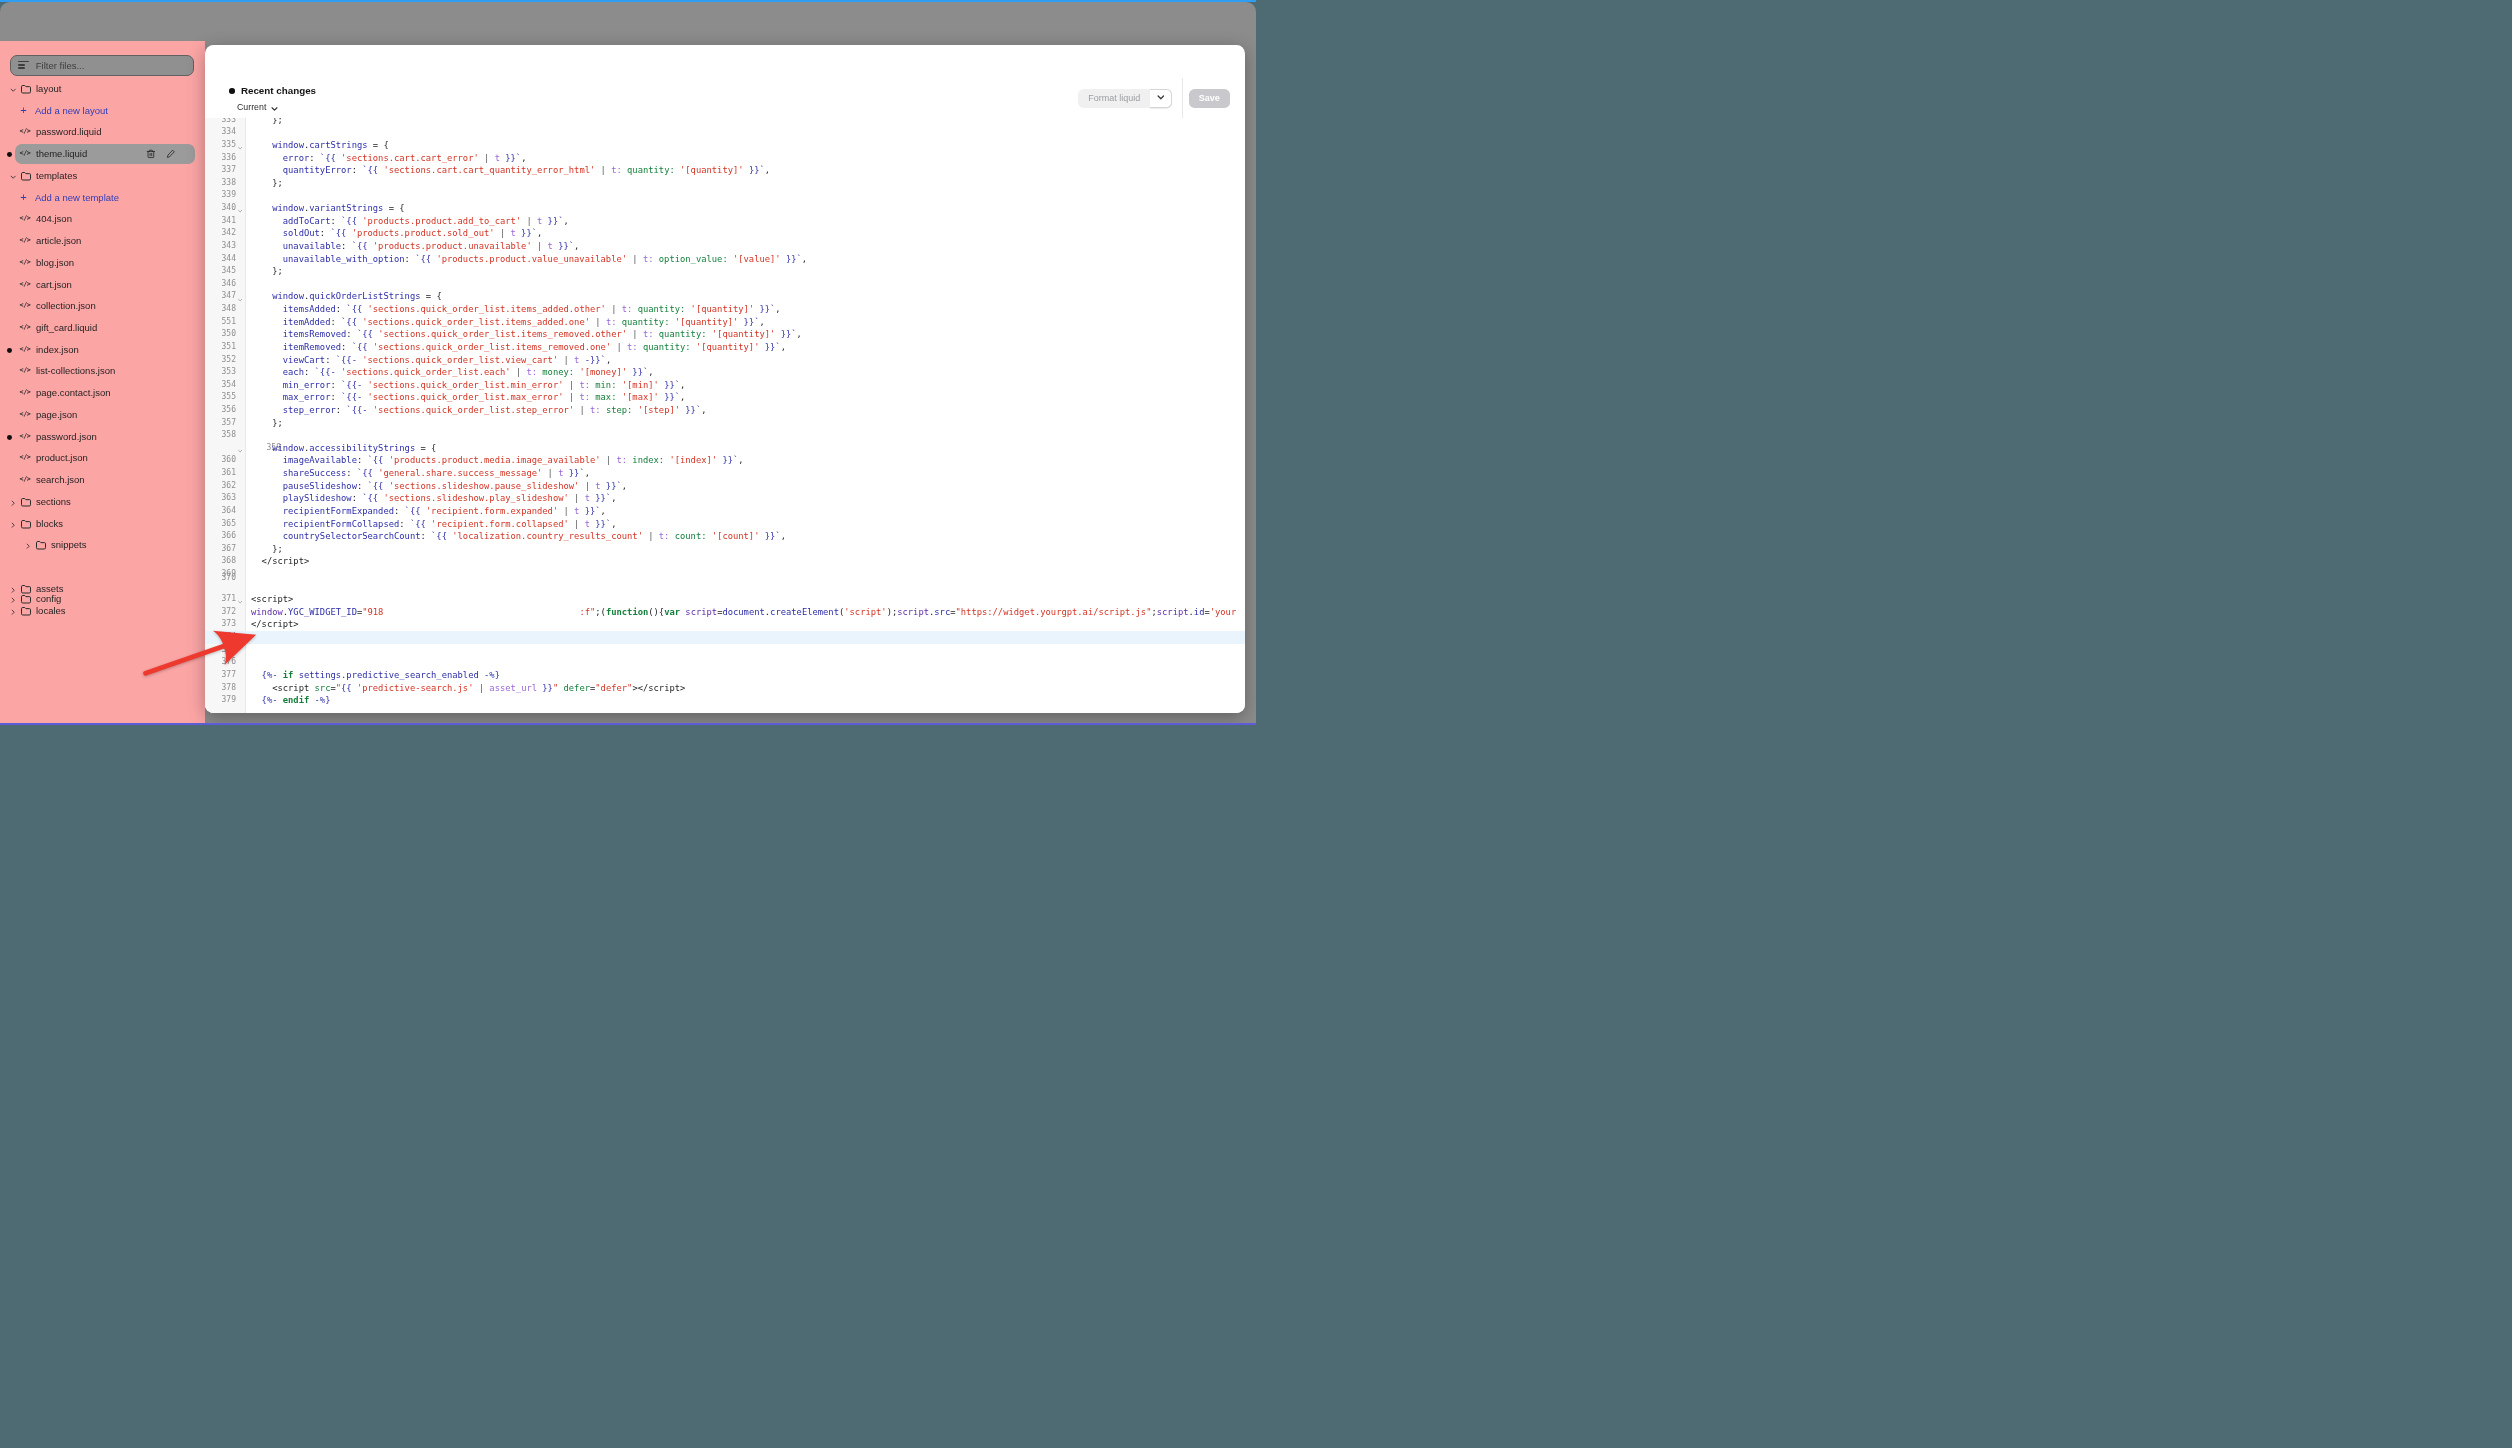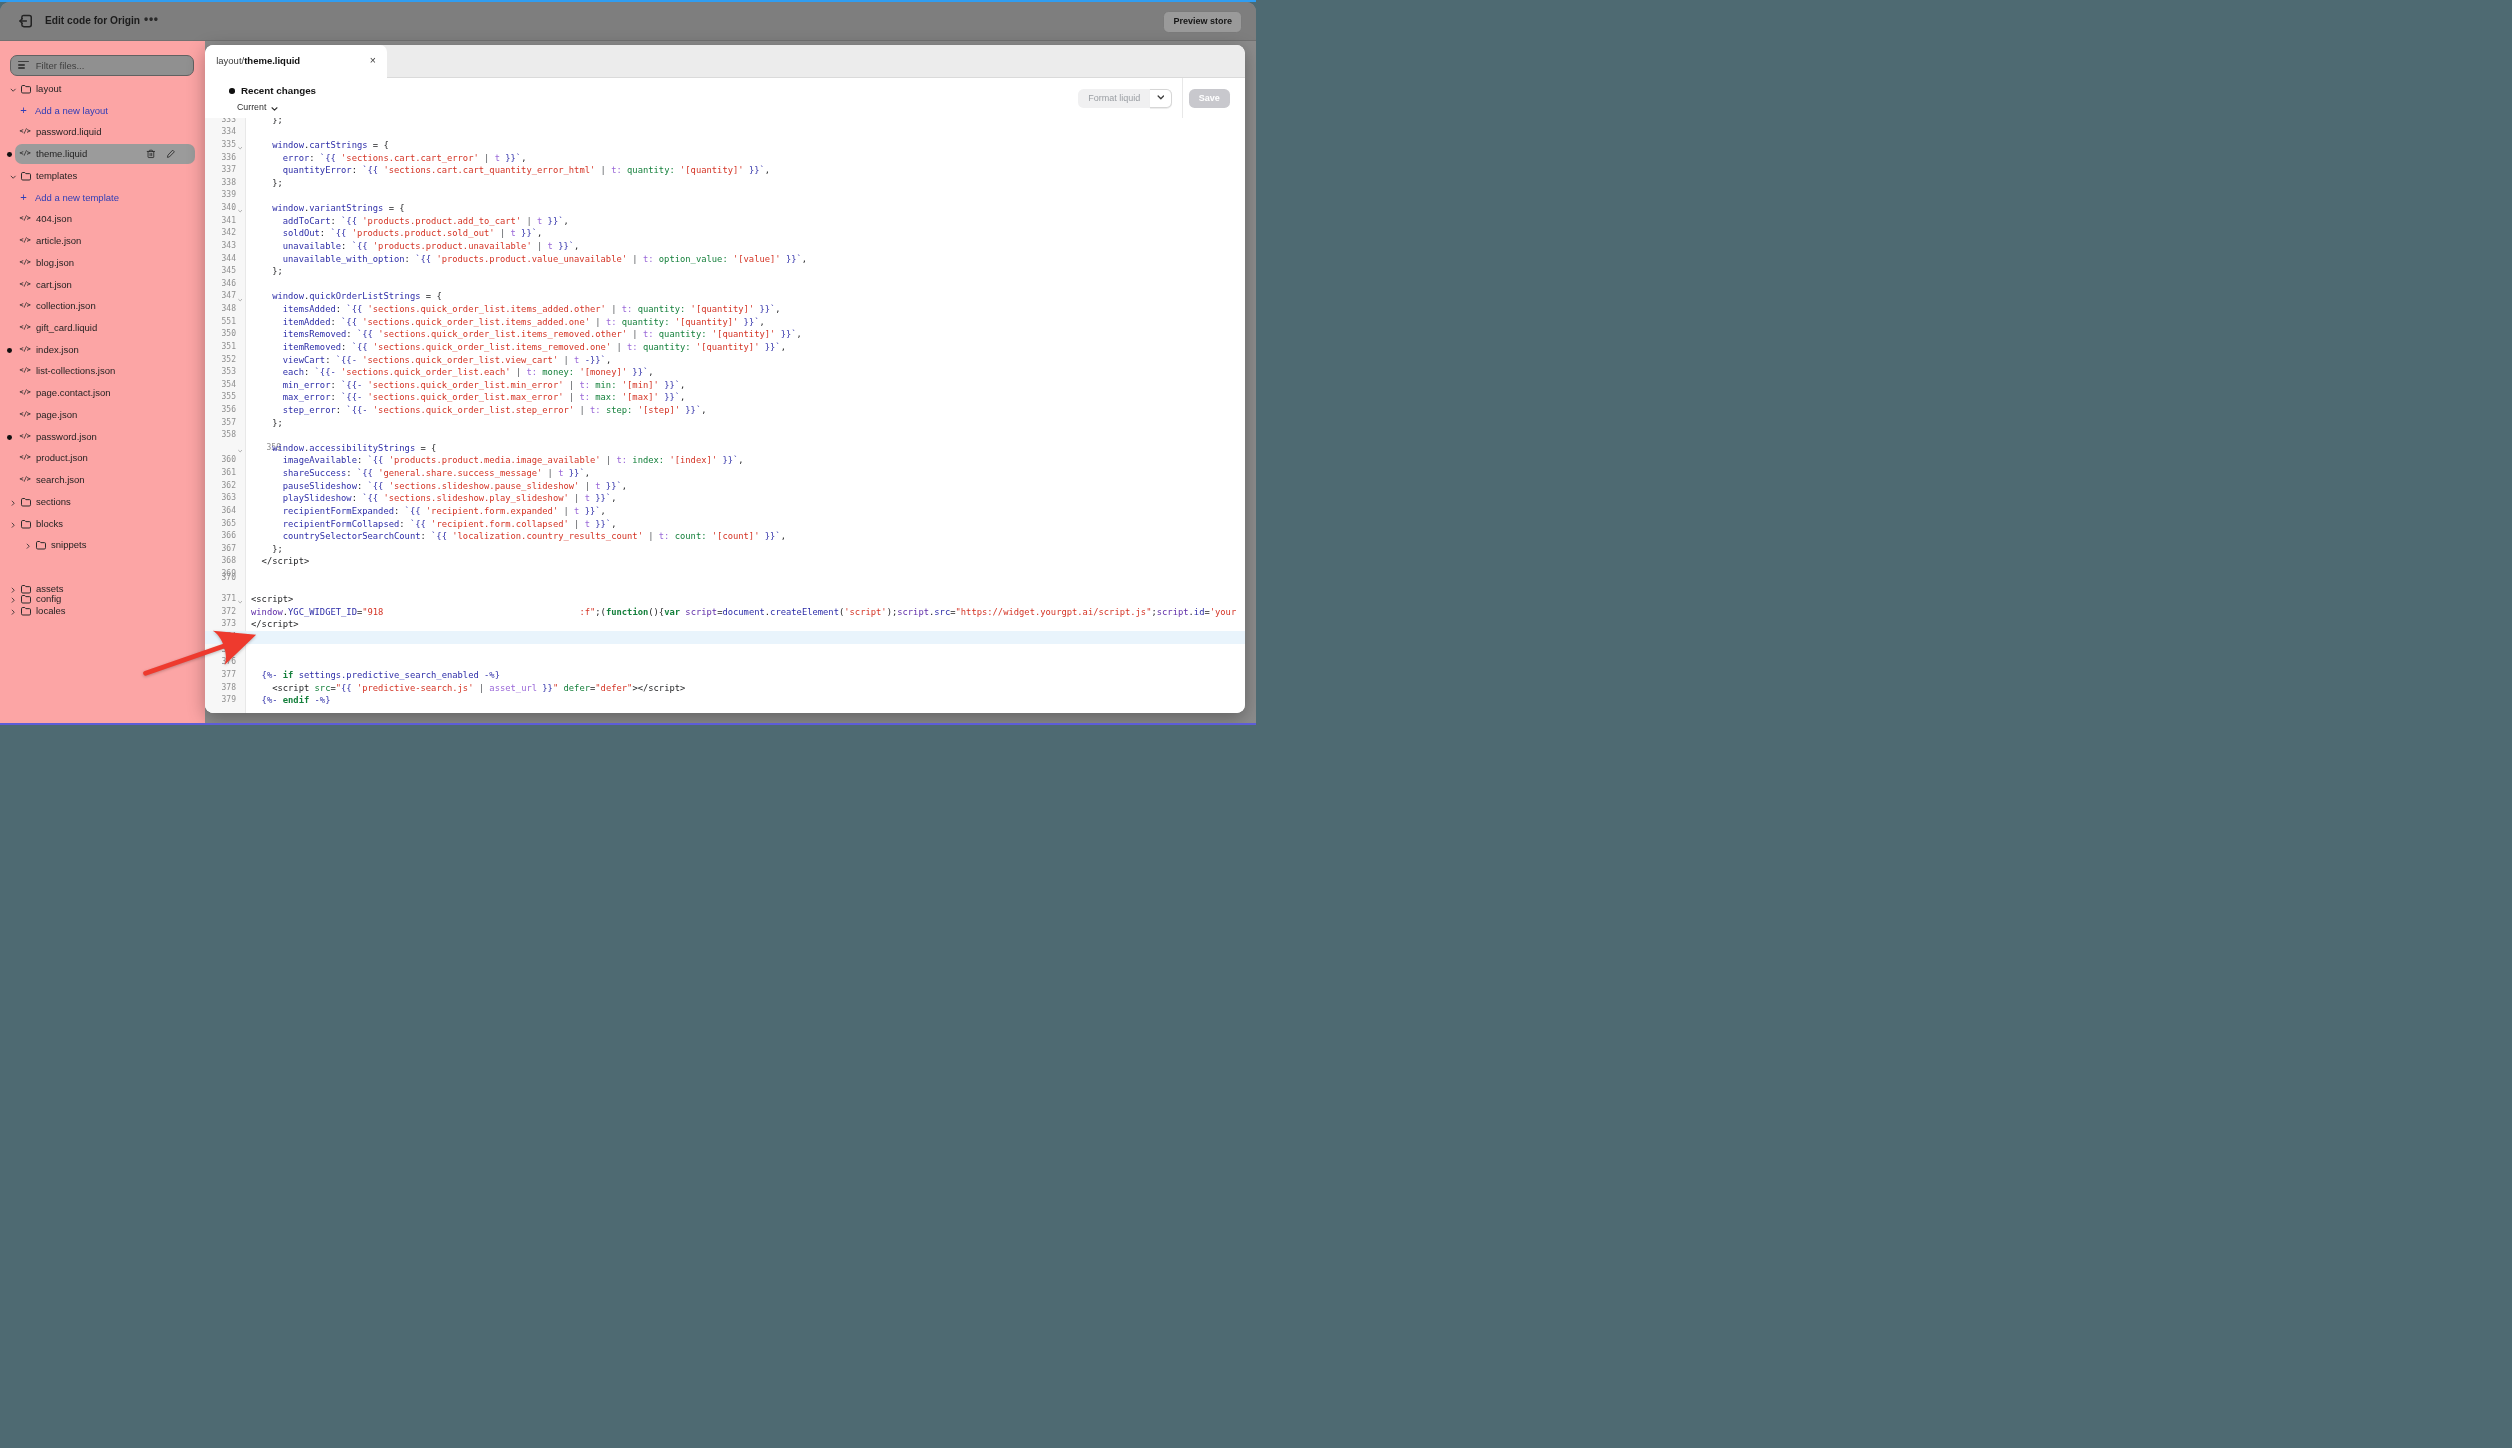--- a/index.html
+++ b/index.html
@@ -87,34 +87,20 @@
   .anno{position:absolute;left:98px;top:617px;width:182px;height:81px;z-index:9;pointer-events:none;
         filter:drop-shadow(0.7px 1.4px 1.4px rgba(0,0,0,0.25));}
 </style>
 </head>
 <body>
 
 <div class="top-accent"></div>
 
 <div class="app">
 
-  <div class="topbar">
-    <div class="exit-btn">
-      <svg width="18" height="18" viewBox="0 0 24 24" fill="none" stroke="#232323" stroke-width="2" stroke-linecap="round" stroke-linejoin="round">
-        <path d="M9.5 4.5h7A2.5 2.5 0 0 1 19 7v10a2.5 2.5 0 0 1-2.5 2.5h-7"></path>
-        <path d="M6.5 8.5V7a2.5 2.5 0 0 1 2-2.45"></path>
-        <path d="M6.5 15.5V17a2.5 2.5 0 0 0 2 2.45"></path>
-        <path d="M12.5 12h-8.5"></path>
-          <path d="M7 9l-3 3 3 3"></path>
-      </svg>
-    </div>
-    <div class="app-title">Edit code for Origin</div>
-    <div class="kebab">•••</div>
-    <div class="preview-btn">Preview store</div>
-  </div>
 
   <div class="sidebar">
     <div class="filter-box">
       <span class="filter-icon">
           <i></i>
           <i></i>
           <i></i>
         </span>
       <span class="ph">Filter files...</span>
     </div>
@@ -269,26 +255,20 @@
             </svg></span>
           <span class="ficon"><svg width="12" height="12" viewBox="0 0 24 24" fill="none" stroke="currentColor" stroke-width="2" stroke-linejoin="round">
               <path d="M3 7.5A2.5 2.5 0 0 1 5.5 5h4l2.2 2.3h7.3A2 2 0 0 1 21 9.3v8.2a2.5 2.5 0 0 1-2.5 2.5h-13A2.5 2.5 0 0 1 3 17.5z"></path>
             </svg></span>
           <span class="lbl">locales</span>
         </div>
       </div>
   </div>
 
   <div class="panel">
-    <div class="tabbar">
-      <div class="tab">
-        <span class="tlabel"><span>layout/</span><b>theme.liquid</b></span>
-        <span class="tclose">×</span>
-      </div>
-    </div>
     <div class="toolbar">
       <div class="recent"><span class="rdot"></span><span>Recent changes</span></div>
       <div class="current"><span>Current</span><svg width="7" height="5.6" viewBox="0 0 10 8" fill="none" stroke="#2e2e2e" stroke-width="1.6" stroke-linecap="round" stroke-linejoin="round">
             <path d="M1.5 2.5 5 6l3.5-3.5"></path>
           </svg></div>
       <div class="fmt-split">
         <span class="fmt-main">Format liquid</span><span class="fmt-arrow"><svg width="7.7" height="6.3" viewBox="0 0 10 8" fill="none" stroke="#3c3c3c" stroke-width="1.7" stroke-linecap="round" stroke-linejoin="round">
               <path d="M1.5 2.5 5 6l3.5-3.5"></path>
             </svg></span>
       </div>

